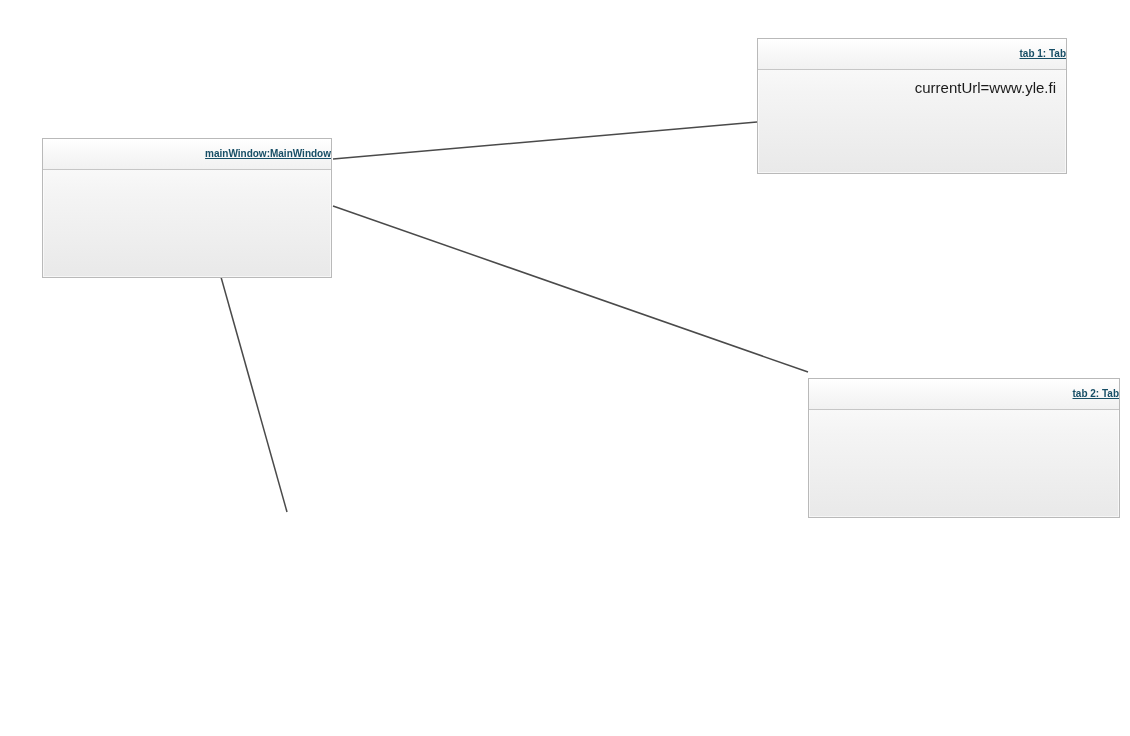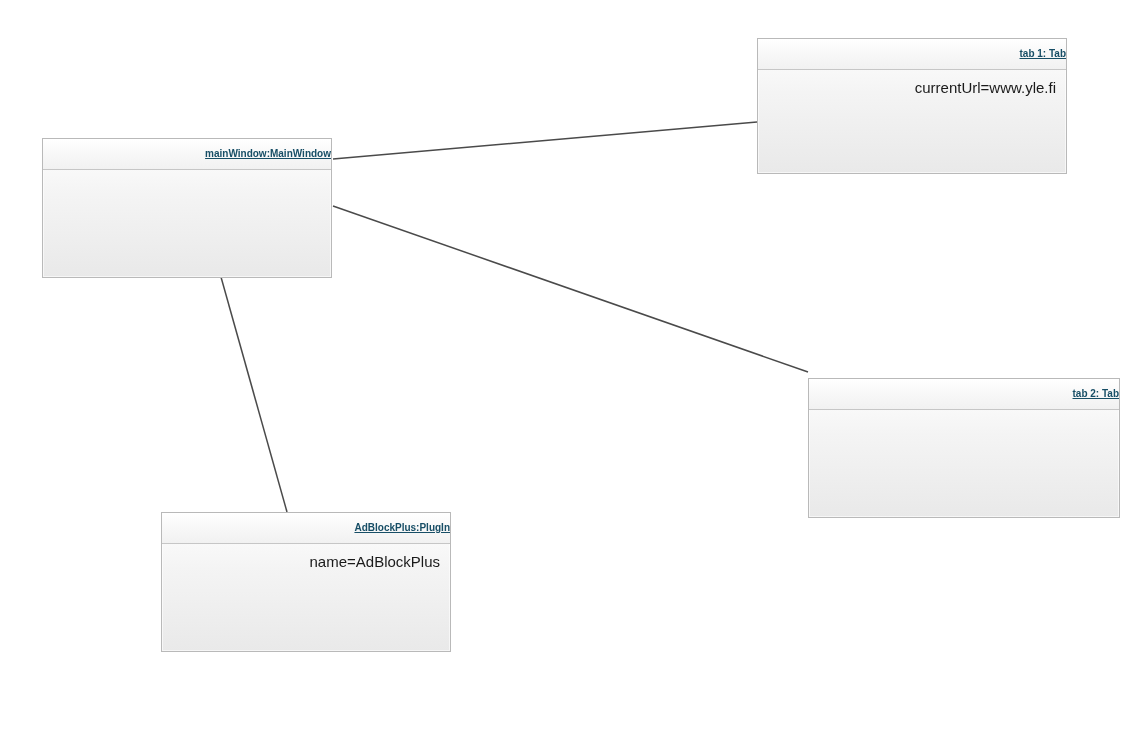--- a/index.html
+++ b/index.html
@@ -82,20 +82,14 @@
     <div class="node-header">tab 1: Tab</div>
     <div class="node-body">
       <div class="attr-line">currentUrl=www.yle.fi</div>
     </div>
   </div>
 
   <div class="node" id="node-tab2">
     <div class="node-header">tab 2: Tab</div>
   </div>
 
-  <div class="node" id="node-adblock">
-    <div class="node-header">AdBlockPlus:PlugIn</div>
-    <div class="node-body">
-      <div class="attr-line">name=AdBlockPlus</div>
-    </div>
-  </div>
 
 </div>
 
 </body></html>

